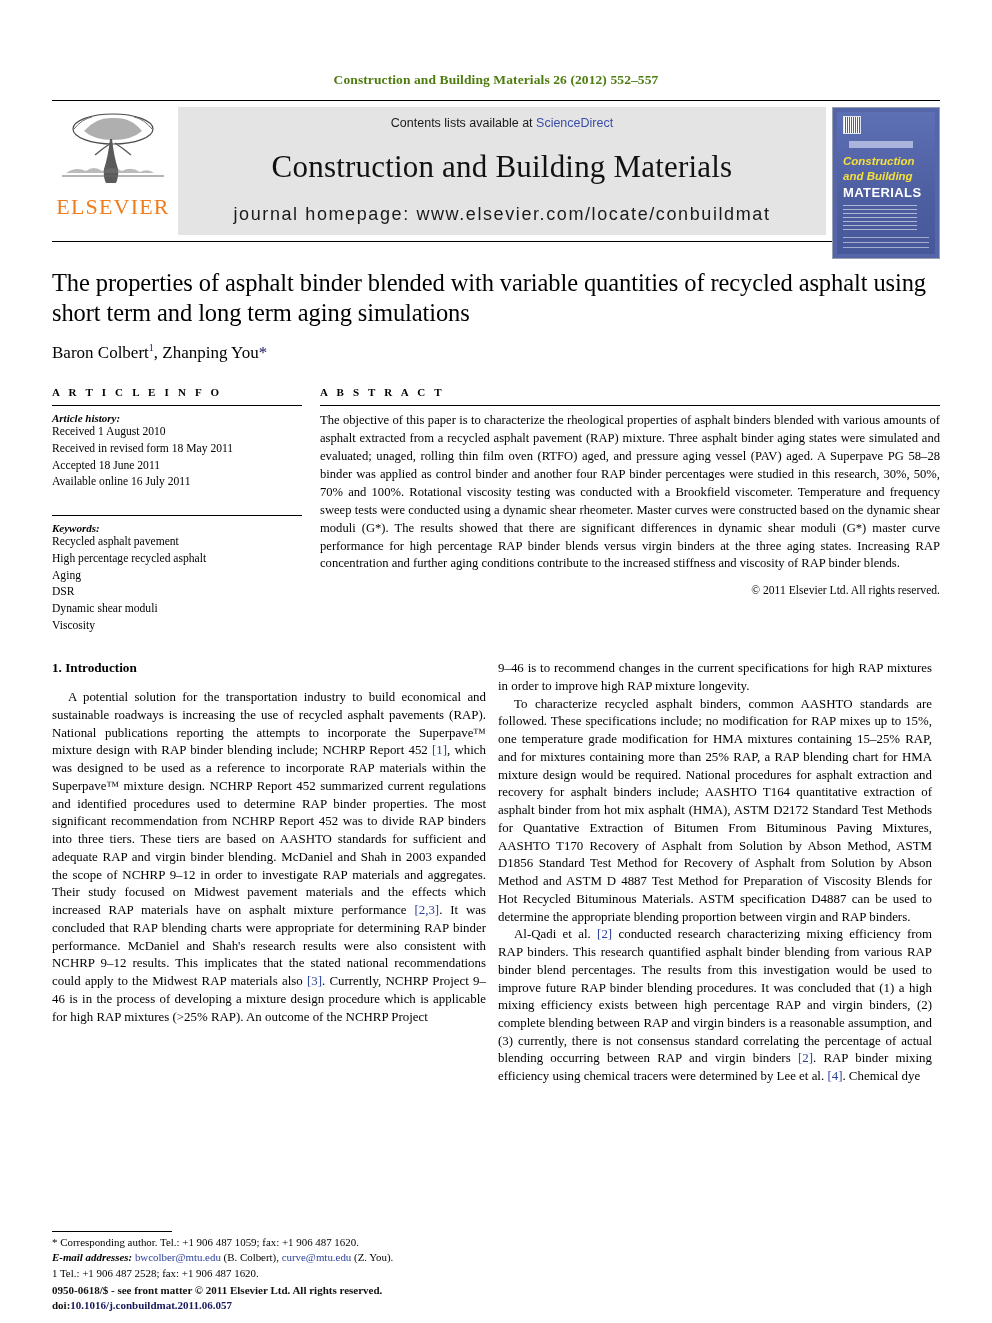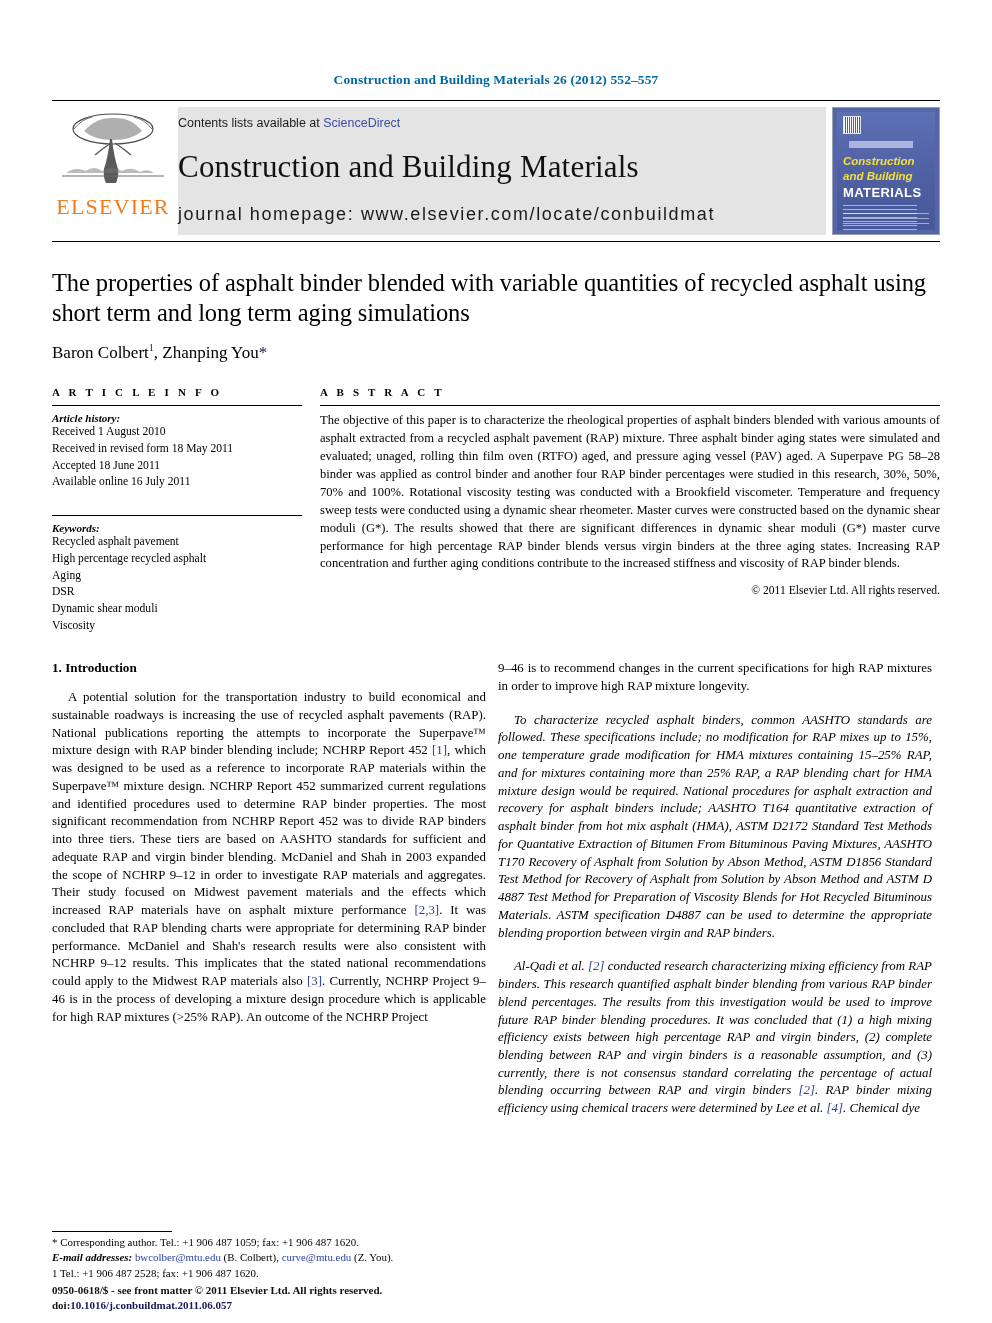--- a/index.html
+++ b/index.html
@@ -22,21 +22,21 @@
     box-sizing: border-box;
     padding: 0 52px;
   }
 
   
   .running-head {
     text-align: center;
     font-family: "Liberation Serif", serif;
     font-weight: bold;
     font-size: 13.5px;
-    color: #0369a1;
+    color: #4d7c0f;
     padding-top: 72px;
     letter-spacing: 0.1px;
   }
 
   
   .masthead {
     margin-top: 12px;
     border-top: 1.6px solid #000;
     padding-top: 6px;
     display: flex;
@@ -62,21 +62,21 @@
   }
   .banner {
     flex: 1 1 auto;
     background: #e4e4e4;
     height: 128px;
     margin-left: 4px;
     margin-right: 6px;
     display: flex;
     flex-direction: column;
     justify-content: space-between;
-    align-items: flex-start;
+    align-items: center;
     padding: 9px 0 10px 0;
     box-sizing: border-box;
   }
   .contents-line {
     font-family: "Liberation Sans", sans-serif;
     font-size: 12.5px;
     color: #1a1a1a;
   }
   .contents-line .sd {
     color: #3a4ea8;
@@ -89,21 +89,21 @@
   }
   .homepage-line {
     font-family: "Liberation Sans", sans-serif;
     font-size: 18px;
     letter-spacing: 1.6px;
     color: #1a1a1a;
   }
   .cover {
     flex: 0 0 108px;
     width: 108px;
-    height: 128px;
+    height: 152px;
     border: 1px solid #9aa0b4;
     background: #5566a8;
     box-sizing: border-box;
     padding: 4px;
     position: relative;
   }
   .cover-inner {
     width: 100%;
     height: 100%;
     background: linear-gradient(180deg, #5e70b4 0%, #4e5fa2 55%, #46589a 100%);
@@ -240,21 +240,21 @@
   .para {
     font-family: "Liberation Serif", serif;
     font-size: 12.9px;
     line-height: 1.375;
     text-align: justify;
     margin: 0;
     text-indent: 16px;
     -webkit-hyphens: auto;
     hyphens: auto;
   }
-  .para + .para { margin-top: 16px; font-style: italic; }
+  .para + .para { margin-top: 0; }
   .para.noindent { text-indent: 0; }
   .cite { color: #2a3f99; }
 
   
   .footnotes {
     position: absolute;
     left: 52px;
     bottom: 42px;
     width: 434px;
   }

